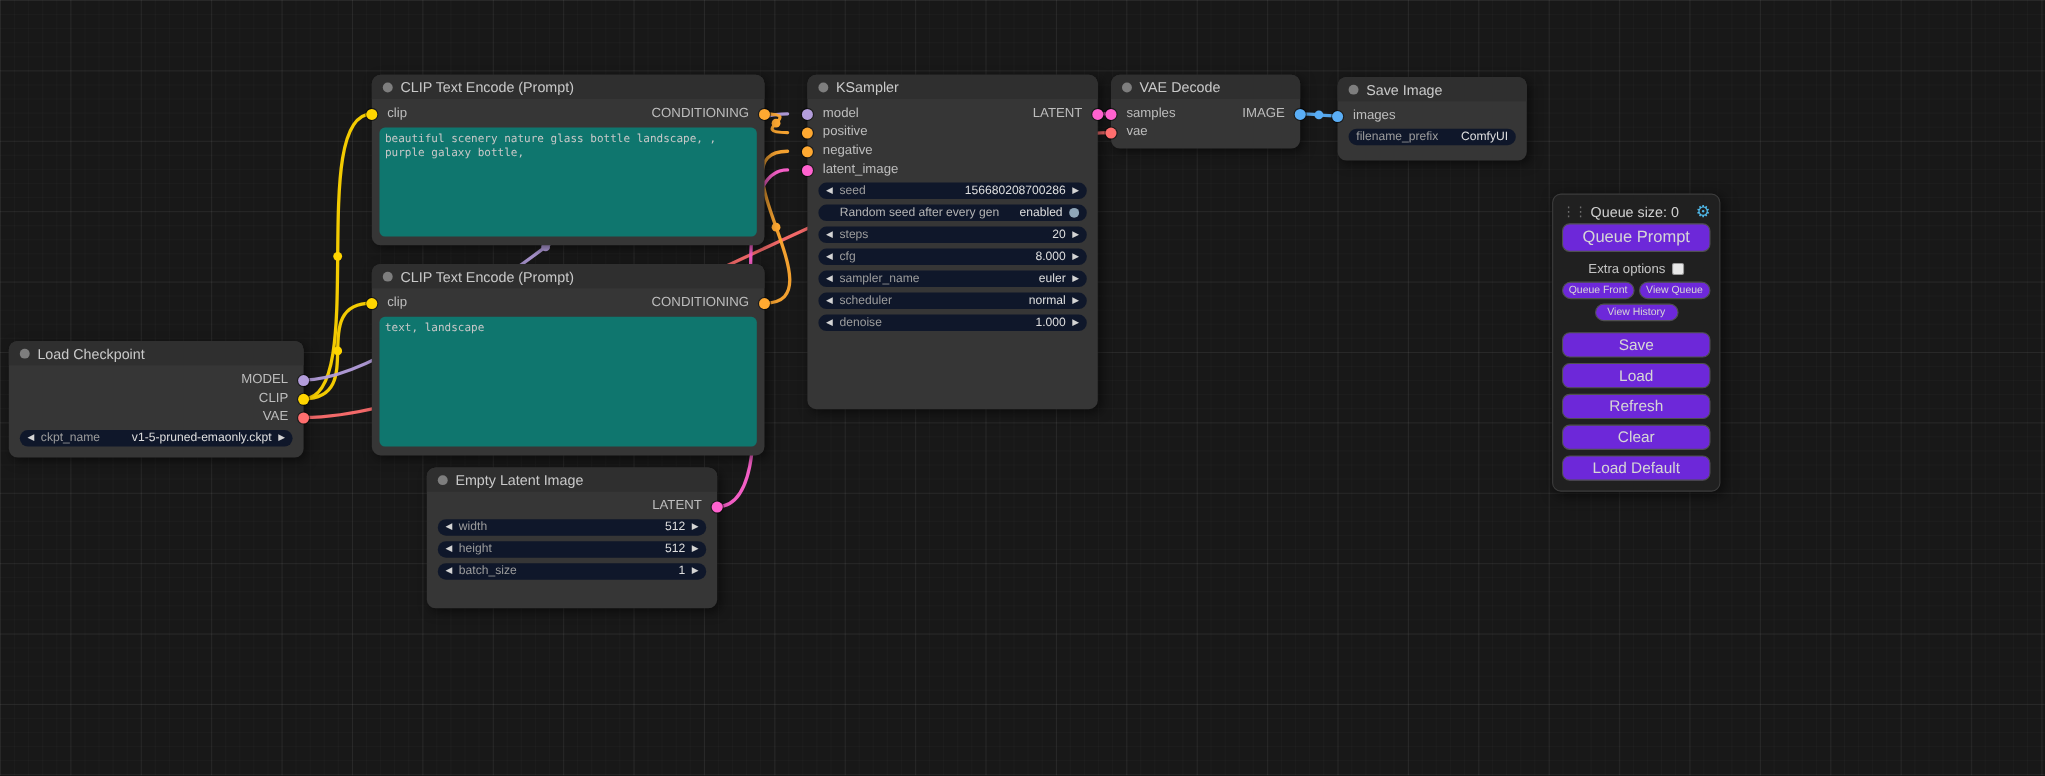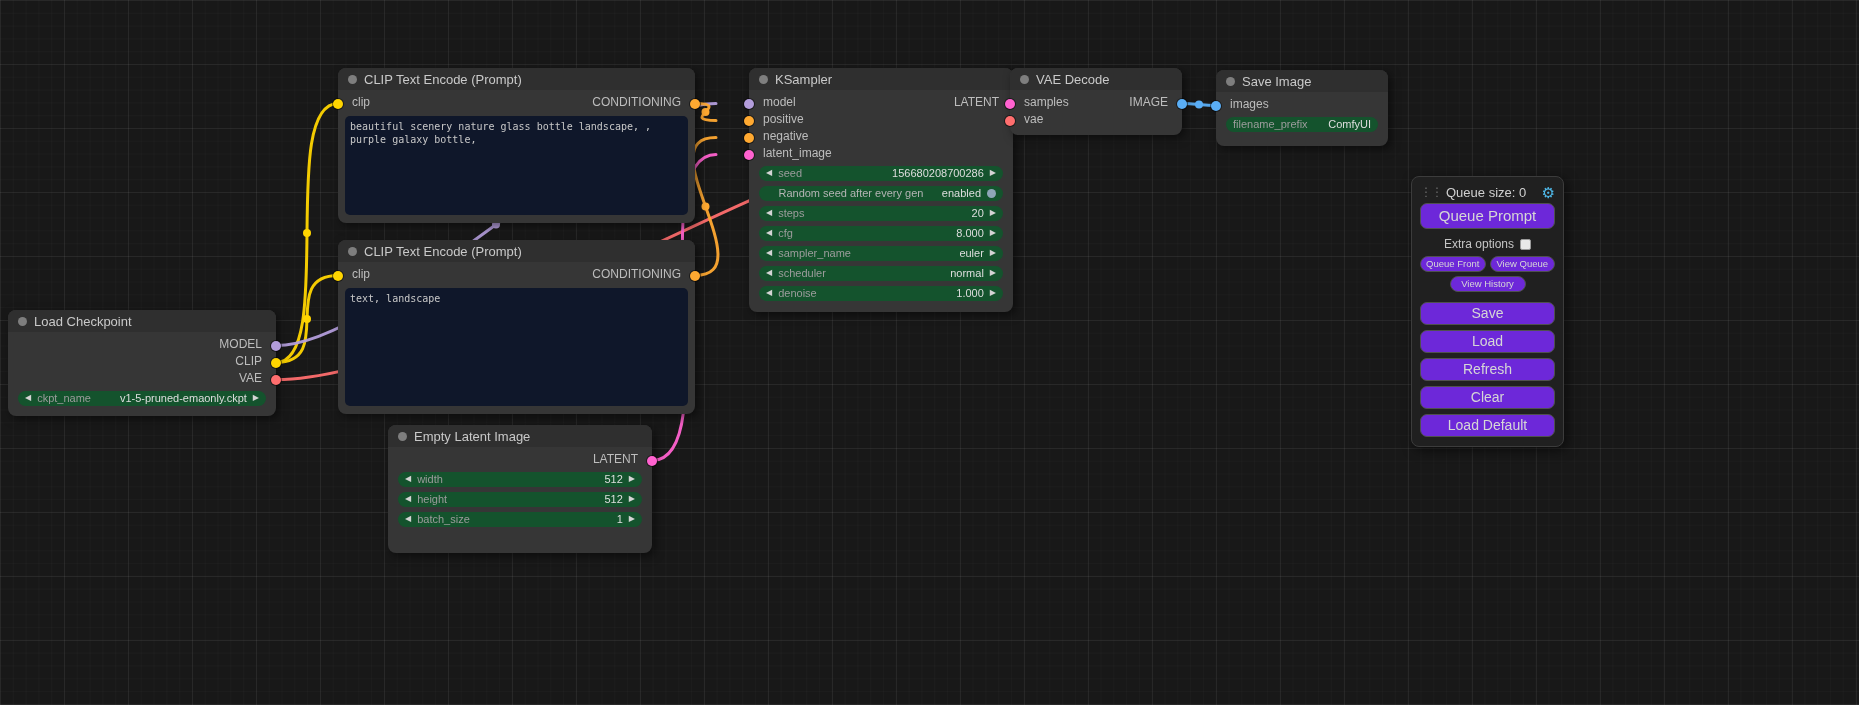--- a/index.html
+++ b/index.html
@@ -24,30 +24,30 @@
   .node-body { flex:1; padding:5px 0 8px; display:flex; flex-direction:column; min-height:0; }
   .prow { position:relative; height:17px; display:flex; align-items:flex-start;
     font-size:12px; color:#bdbdbd; padding:0 14px; flex:none; }
   .prow.dual { justify-content:space-between; }
   .prow.out { justify-content:flex-end; }
   .pdot { position:absolute; width:10px; height:10px; border-radius:50%;
     top:50%; transform:translateY(-50%); box-shadow:0 0 0 1px rgba(0,0,0,0.5); cursor:crosshair; }
   .pdot.in { left:-5px; }
   .pdot.out { right:-5px; }
 
-  .widget { height:15px; margin:2.5px 10px; background:#14532d; border-radius:8px; flex:none;
+  .widget { height:15px; margin:2.5px 10px; background:#0f172a; border-radius:8px; flex:none;
     display:flex; align-items:center; font-size:11px; padding:0 7px; gap:6px; cursor:pointer; }
   .widget .arr { font-family:"DejaVu Sans", sans-serif; font-size:8px; color:#d4d4d4; line-height:1; flex:none; }
   .widget .wlabel { color:#9c9c9c; white-space:nowrap; }
   .widget .wvalue { flex:1; text-align:right; color:#dedede; white-space:nowrap; }
   .widget.toggle .wlabel { flex:1; text-align:center; color:#b4b4b4; }
   .widget.toggle .wvalue { flex:none; }
   .knob { width:9px; height:9px; border-radius:50%; background:#8fa6b8; flex:none; }
 
-  .ta { flex:1; margin:4px 7px 0; background:#0f172a; border-radius:5px; padding:4px 5px;
+  .ta { flex:1; margin:4px 7px 0; background:#0f766e; border-radius:5px; padding:4px 5px;
     font-family:"DejaVu Sans Mono", monospace; font-size:10px; line-height:1.3; color:#c8c8c8;
     white-space:pre-wrap; word-break:break-word; overflow:hidden; cursor:text; }
 
   .menu { position:absolute; z-index:3; left:1411px; top:176px; width:153px;
     background:#202020; border:1px solid #3c3c3c; border-radius:8px;
     box-shadow:3px 3px 12px rgba(0,0,0,0.55); padding:6px 8px 9px; color:#ccc; }
   .menu-header { display:flex; align-items:center; font-size:13px; color:#d0d0d0; height:18px; }
   .drag-handle { color:#6d6d6d; font-size:12px; letter-spacing:-1px; margin-right:4px; cursor:grab; }
   .queue-size { flex:1; text-align:left; }
   .gear { color:#4fb8e8; font-size:15px; cursor:pointer; line-height:1; }
@@ -173,21 +173,21 @@
       </div>
       <div class="widget">
         <span class="arr">◀</span>
         <span class="wlabel">batch_size</span>
         <span class="wvalue">1</span>
         <span class="arr">▶</span>
       </div>
     </div>
   </div>
 
-  <div class="node" style="left:749px; top:68px; width:264px; height:244px">
+  <div class="node" style="left:734px; top:68px; width:264px; height:304px">
     <div class="node-title">
       <span class="tdot"></span>
       <span>KSampler</span>
     </div>
     <div class="node-body">
       <div class="prow dual">
         <span class="pdot in" style="background-color: rgb(179, 157, 219);"></span>
         <span>model</span>
         <span>LATENT</span>
         <span class="pdot out" style="background-color: rgb(255, 98, 207);"></span>

